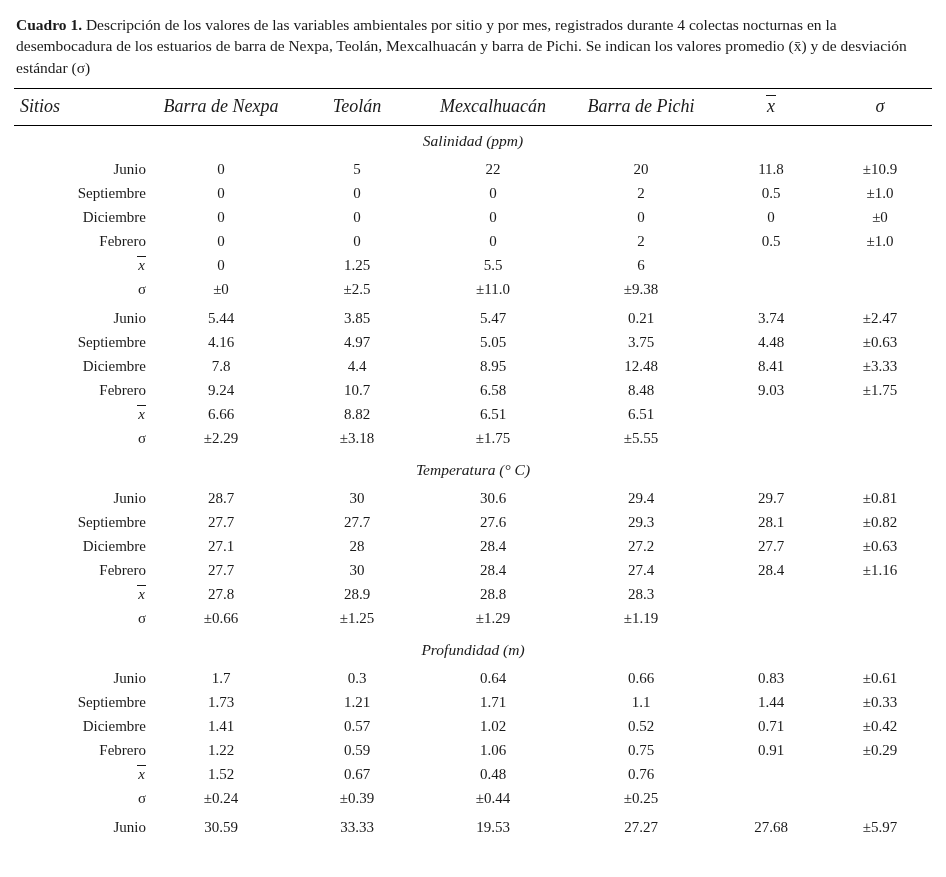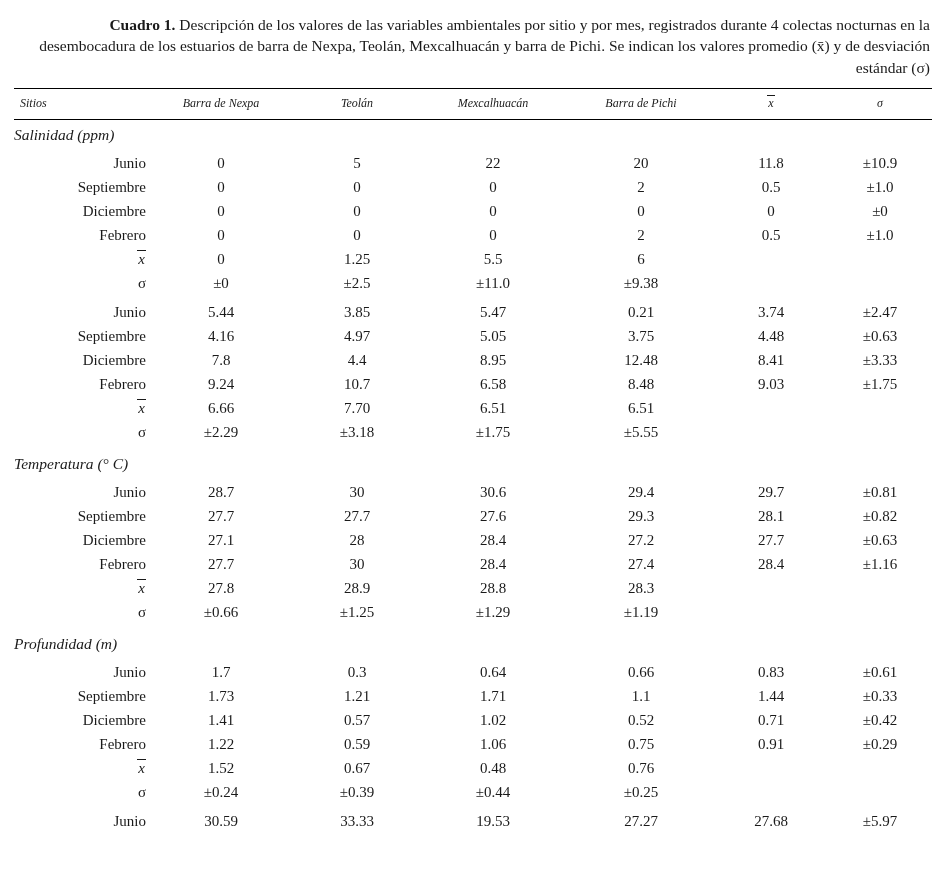--- a/index.html
+++ b/index.html
@@ -17,21 +17,21 @@
   .page {
     width: 946px;
     height: 877px;
     box-sizing: border-box;
     padding: 14px 14px 0 14px;
     position: relative;
   }
   .caption {
     font-size: 15.5px;
     line-height: 1.38;
-    text-align: right;
+    text-align: left;
     margin: 0 0 10px 0;
     padding: 0 2px 0 2px;
   }
   .caption .cap-label {
     font-weight: bold;
   }
   table.data {
     width: 918px;
     border-collapse: collapse;
     font-size: 15px;
@@ -40,21 +40,21 @@
   table.data col.c1 { width: 150px; }
   table.data col.c2 { width: 122px; }
   table.data col.c3 { width: 150px; }
   table.data col.c4 { width: 146px; }
   table.data col.c5 { width: 114px; }
   table.data col.c6 { width: 104px; }
 
   thead th {
     font-style: italic;
     font-weight: normal;
-    font-size: 12px;
+    font-size: 18px;
     padding: 7px 0 8px 0;
     border-top: 1.3px solid #000;
     border-bottom: 1.1px solid #000;
     text-align: center;
   }
   thead th.left {
     text-align: left;
     padding-left: 6px;
   }
   tbody td {
@@ -62,21 +62,21 @@
     text-align: center;
     font-size: 15px;
     vertical-align: baseline;
   }
   tbody td.rowlabel {
     text-align: right;
     padding-left: 6px;
   }
   tr.section td {
     font-style: italic;
-    text-align: left;
+    text-align: center;
     padding: 6px 0 7px 0;
     font-size: 15.5px;
   }
   tr.spacer td {
     height: 5px;
     padding: 0;
   }
   .overline-x {
     display: inline-block;
     position: relative;
@@ -219,21 +219,21 @@
           <td>9.24</td>
           <td>10.7</td>
           <td>6.58</td>
           <td>8.48</td>
           <td>9.03</td>
           <td>±1.75</td>
         </tr>
         <tr>
           <td class="rowlabel"><span class="overline-x">x</span></td>
           <td>6.66</td>
-          <td>7.70</td>
+          <td>8.82</td>
           <td>6.51</td>
           <td>6.51</td>
           <td></td>
           <td></td>
         </tr>
         <tr>
           <td class="rowlabel"><span class="sigma">σ</span></td>
           <td>±2.29</td>
           <td>±3.18</td>
           <td>±1.75</td>

